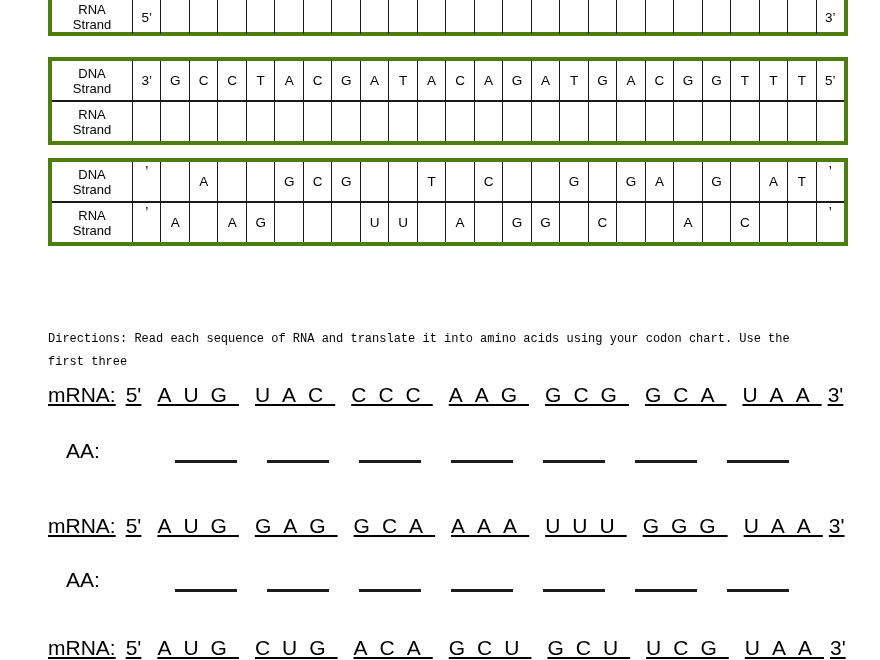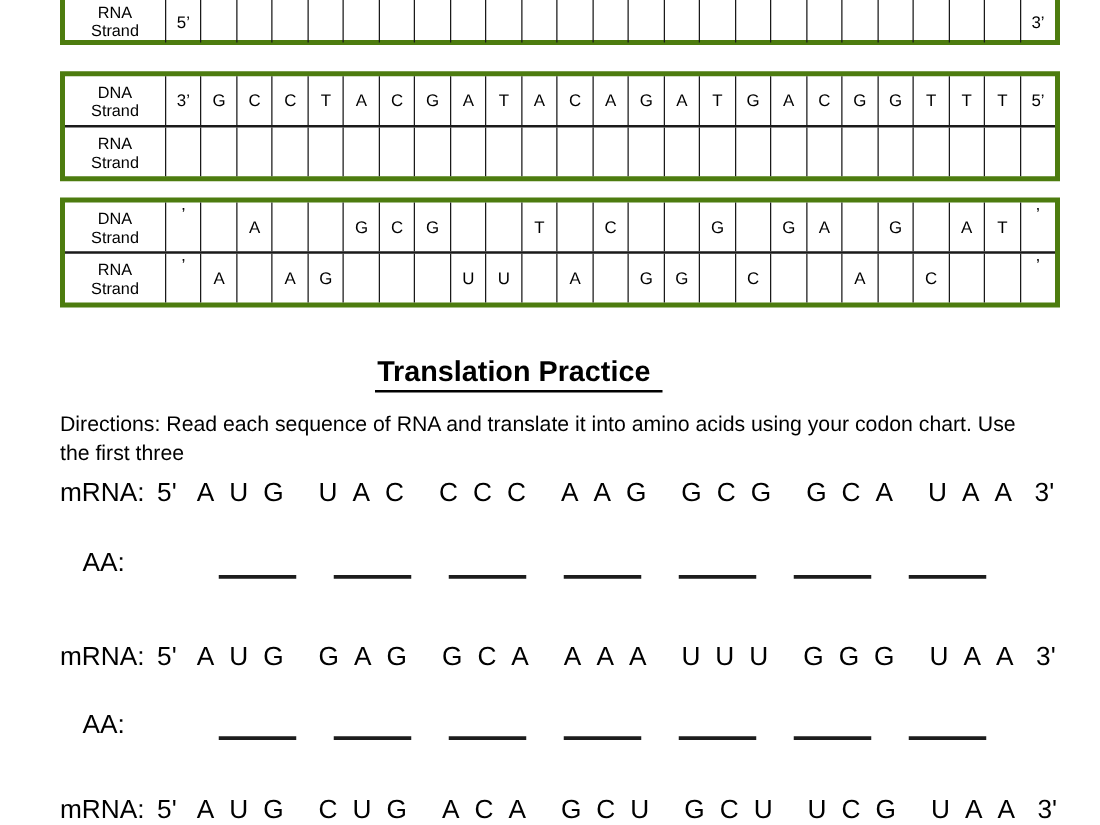--- a/index.html
+++ b/index.html
@@ -36,26 +36,26 @@
   #table3 { top:158px; }
 
   
   .heading-wrap { position:absolute; top:284px; left:0; width:830px; text-align:center; }
   .heading {
     display:inline-block; font-size:23px; font-weight:bold;
     border-bottom:2px solid #000; padding:0 10px 1px 2px;
   }
   .directions {
     position:absolute; top:328px; left:48px; width:780px;
-    font-size:17px; line-height:23px;
+    font-size:12px; line-height:23px;font-family:Liberation Mono, monospace;
   }
 
   .mrna-row {
     position:absolute; left:48px; display:flex; align-items:baseline;
-    font-size:21px; white-space:nowrap;
+    font-size:21px; white-space:nowrap;text-decoration:underline;
   }
   .mrna-label { margin-right:10px; }
   .prime5 { margin-right:16px; }
   .codon { letter-spacing:12px; margin-right:16px; }
   .prime3 { margin-left:-10px; }
   .p-m0 { top:383px; } .p-m1 { top:514px; } .p-m2 { top:636px; }
 
   .aa-row { position:absolute; left:48px; display:flex; align-items:flex-end; height:26px;margin-left:18px; }
   .aa-label { width:109px; font-size:21px; }
   .aa-blanks { display:flex; gap:30px; align-items:flex-end; }
@@ -224,23 +224,20 @@
         <div class="cell"></div>
         <div class="cell">A</div>
         <div class="cell"></div>
         <div class="cell">C</div>
         <div class="cell"></div>
         <div class="cell"></div>
         <div class="cell tick">’</div>
       </div>
     </div>
 
-  <div class="heading-wrap">
-    <span class="heading">Translation Practice</span>
-  </div>
 
   <div class="directions">
     <div>Directions: Read each sequence of RNA and translate it into amino acids using your codon chart. Use the first three</div>
   </div>
 
   <div id="problems">
       <div class="mrna-row p-m0">
         <span class="mrna-label">mRNA:</span>
         <span class="prime5">5'</span>
         <span class="codon">AUG</span>

